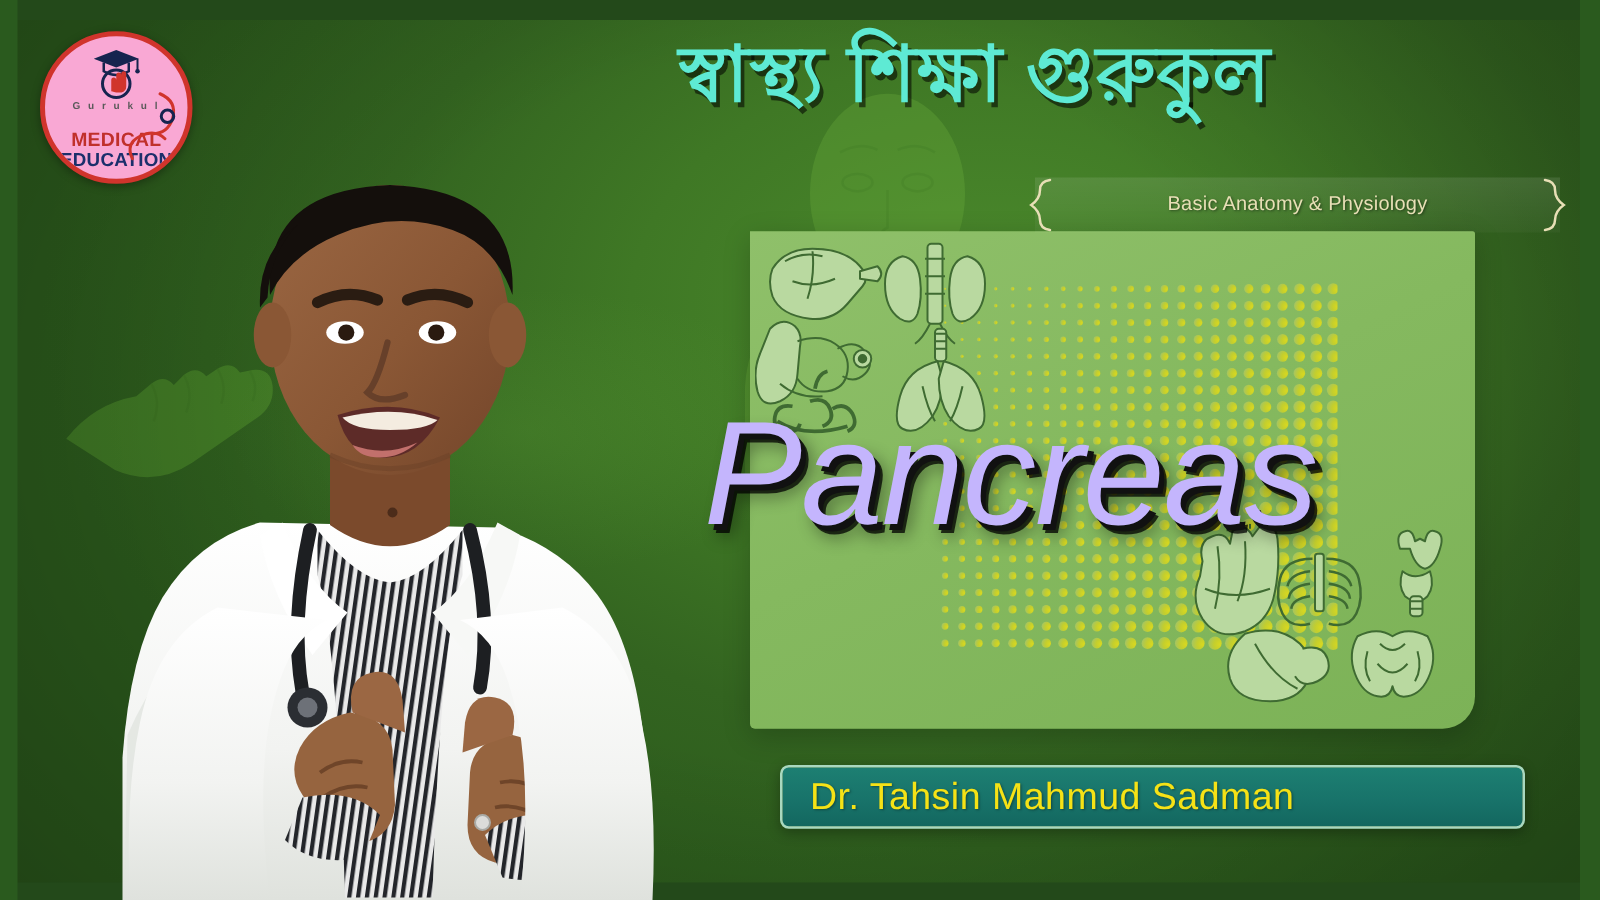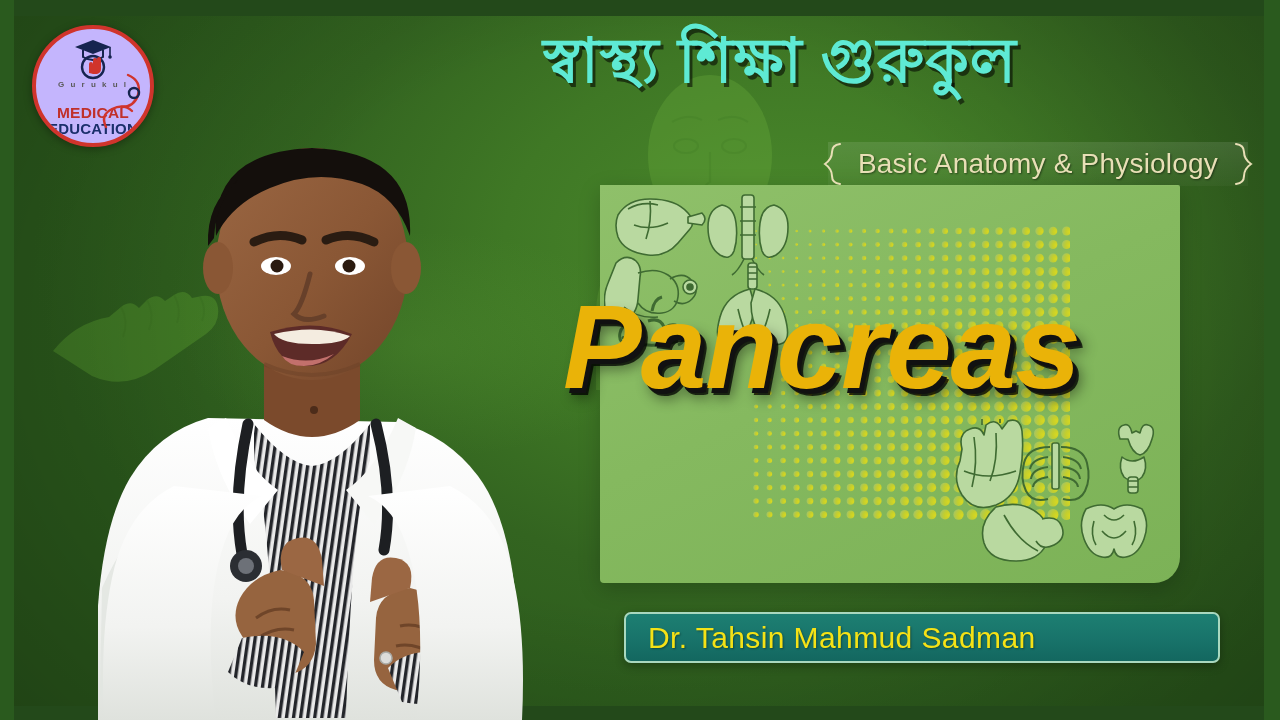--- a/index.html
+++ b/index.html
@@ -70,21 +70,21 @@
     opacity: 0.20;
     background: radial-gradient(ellipse at 50% 50%, #63a63a 0%, rgba(99,166,58,0) 70%);
   }
 
   
   .logo {
     position: absolute;
     left: 32px; top: 25px;
     width: 114px; height: 114px;
     border-radius: 50%;
-    background: #c4b5fd;
+    background: #f9a8d4;
     border: 4px solid #d0342c;
     box-shadow: 0 2px 8px rgba(0,0,0,0.35);
     display: flex;
     flex-direction: column;
     align-items: center;
     justify-content: flex-start;
     overflow: hidden;
   }
   .logo-mark {
     margin-top: 9px;
@@ -147,21 +147,21 @@
     inset: 0;
     background: linear-gradient(180deg, rgba(255,255,255,0.10), rgba(255,255,255,0.03));
   }
   .subtitle-text {
     position: absolute;
     inset: 0;
     display: flex;
     align-items: center;
     justify-content: center;
     color: #e8dfb6;
-    font-size: 28px;
+    font-size: 16px;
     font-weight: 400;
     letter-spacing: 0.2px;
     text-shadow: 1px 1px 2px rgba(0,0,0,0.45);
     white-space: nowrap;
   }
   .subtitle-brace { position: absolute; top: 0; width: 22px; height: 44px; }
   .subtitle-brace.left { left: -6px; }
   .subtitle-brace.right { right: -6px; }
 
   
@@ -181,25 +181,25 @@
   }
 
   
   .organs { position: absolute; pointer-events: none; }
   .organs-top { left: 4px; top: 2px; width: 250px; height: 160px; }
   .organs-bottom { right: 6px; bottom: 4px; width: 230px; height: 160px; }
 
   
   .main-title {
     position: absolute;
-    left: 563px; top: 288px;
+    left: 563px; top: 320px;
     font-size: 118px;
-    font-weight: 700;
+    font-weight: 400;
     font-style: italic;
-    color: #eab308;
+    color: #c4b5fd;
     letter-spacing: -1px;
     line-height: 1;
     text-shadow:
       4px 5px 0 #111111,
       6px 7px 0 rgba(0,0,0,0.75),
       8px 10px 14px rgba(0,0,0,0.45);
     white-space: nowrap;
   }
 
   

